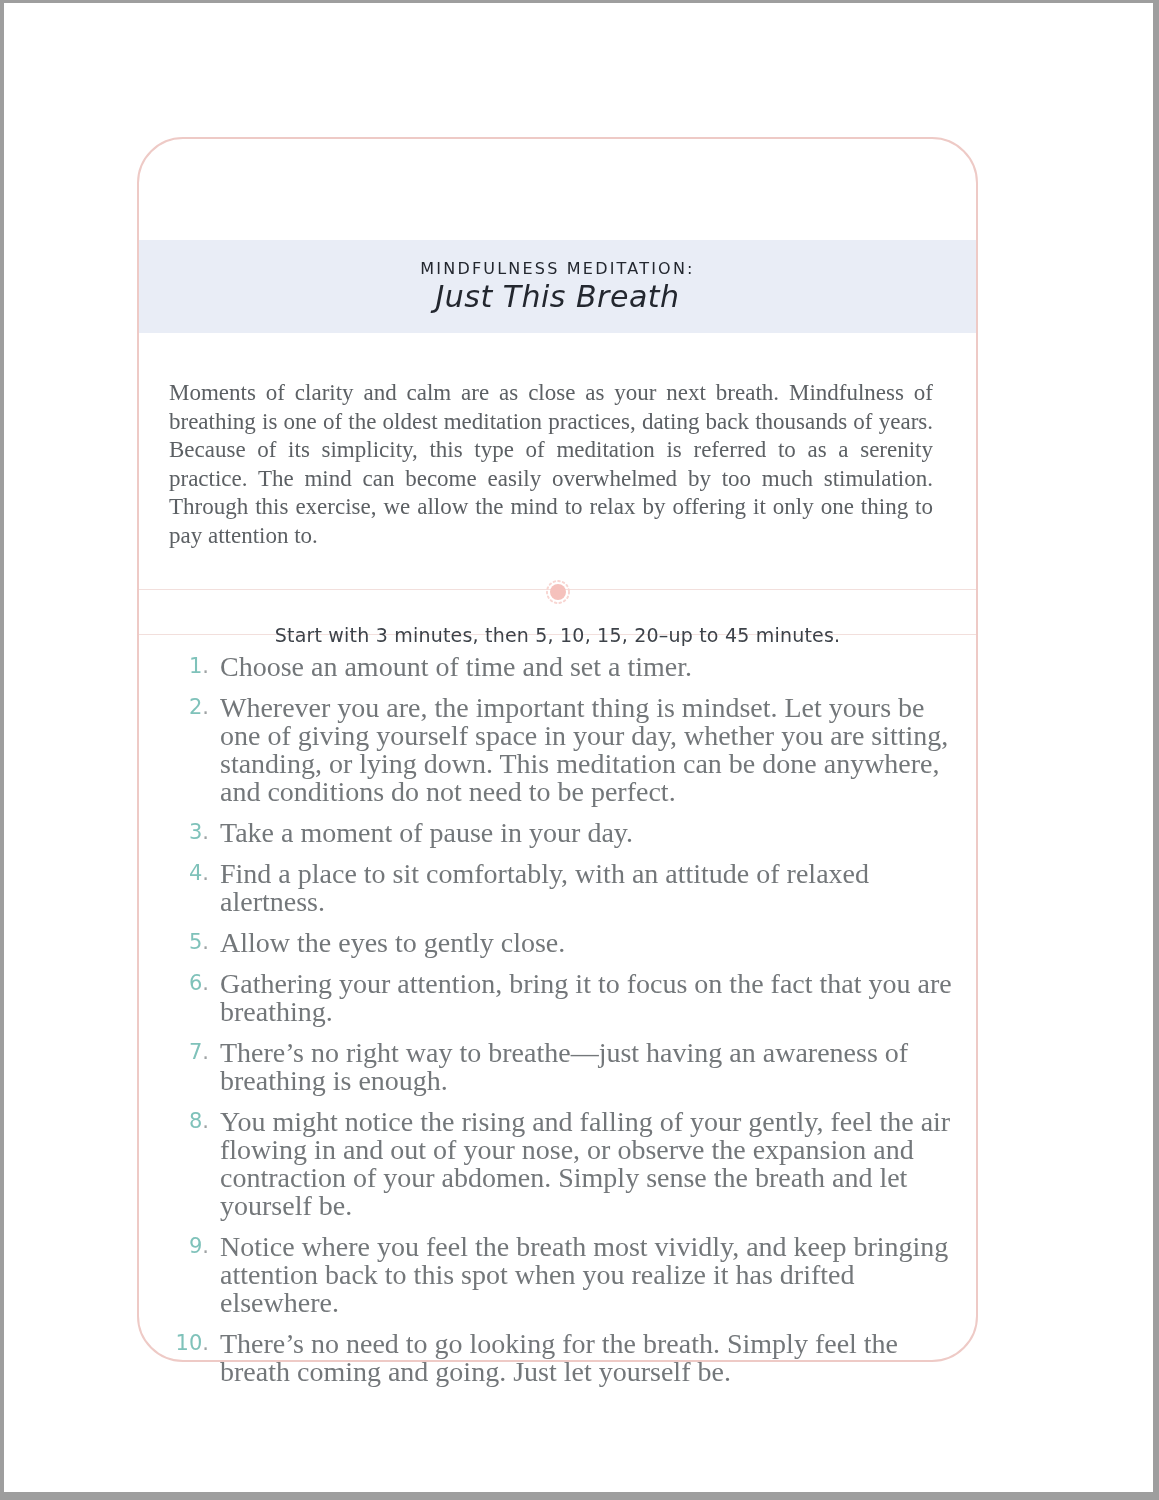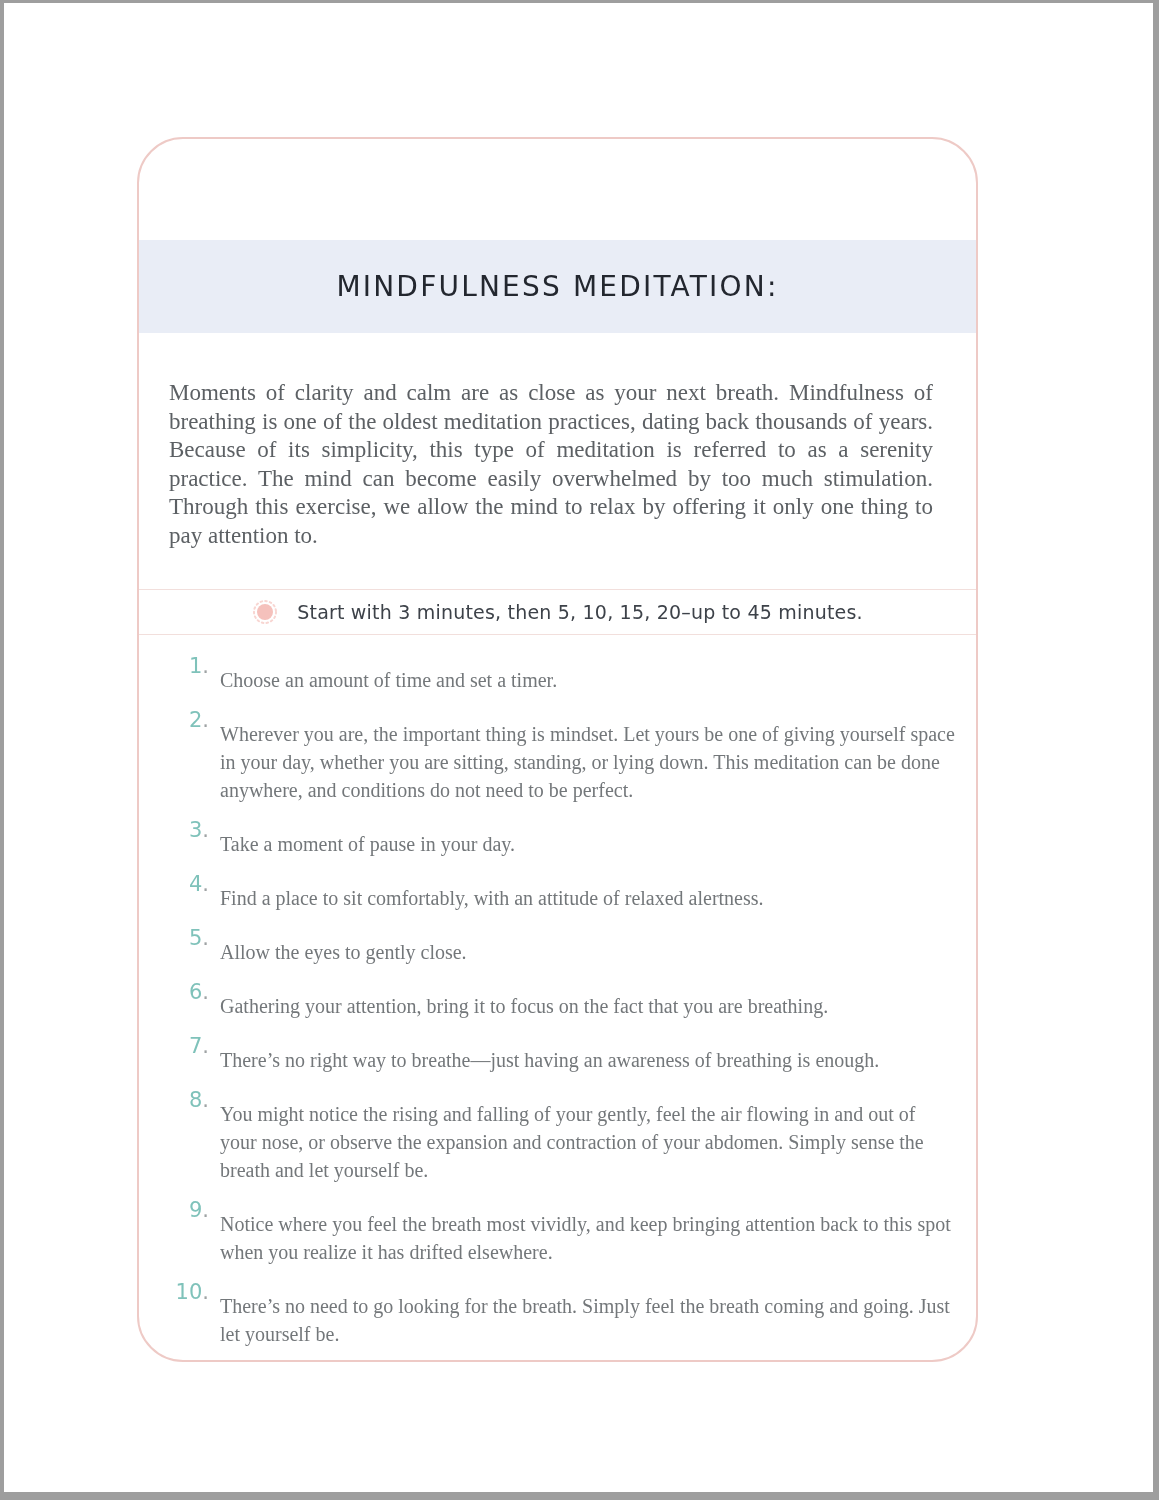--- a/index.html
+++ b/index.html
@@ -21,49 +21,50 @@
        font-family:"DejaVu Sans", sans-serif;}
   .page{position:relative;width:1159px;height:1500px;box-sizing:border-box;
         background:#ffffff;border-style:solid;border-color:var(--frame-gray);
         border-width:3px 6px 8px 4px;}
   .card{position:absolute;left:133px;top:134px;width:841px;height:1225px;
         box-sizing:border-box;border:2px solid var(--card-border);
         border-radius:46px;background:#ffffff;}
   .band{position:absolute;left:0;right:0;top:101px;height:93px;
         background:var(--band-bg);display:flex;flex-direction:column;
         align-items:center;justify-content:center;gap:5px;}
-  .eyebrow{font-size:28px;letter-spacing:2.2px;color:var(--heading);
+  .eyebrow{font-size:16px;letter-spacing:2.2px;color:var(--heading);
            font-weight:400;line-height:1;text-align:center;}
   .band-title{font-size:30px;font-style:italic;color:var(--heading);
               line-height:1;letter-spacing:0.5px;}
   .intro{position:absolute;left:30px;right:43px;top:240px;
          font-family:"Liberation Serif", serif;font-size:23px;line-height:28.5px;
          color:var(--intro-text);text-align:justify;}
   .tip-bar{position:absolute;left:0;right:0;top:450px;height:44px;
            border-top:1px solid var(--rule);border-bottom:1px solid var(--rule);
-           display:flex;align-items:center;justify-content:center;gap:19px;}
+           display:flex;align-items:center;justify-content:center;gap:19px;flex-direction:column;}
   .tip-text{font-size:19px;color:var(--tip-text);letter-spacing:0.2px;}
   .sun{width:26px;height:26px;flex:0 0 auto;display:block;}
   .steps{position:absolute;left:24px;right:20px;top:514px;}
   .step{display:flex;margin-bottom:13px;}
   .step-num{flex:0 0 46px;text-align:right;margin-right:11px;
             font-size:21px;line-height:27px;color:var(--step-num);
             font-weight:400;white-space:nowrap;}
   .step-num .period{color:var(--step-period);}
-  .step-text{flex:1;font-family:"Liberation Serif", serif;font-size:20px;
-             line-height:28px;color:var(--step-text);margin-top:13px;}
+  .step-text{flex:1;font-family:"Liberation Serif", serif;font-size:28px;
+             line-height:28px;color:var(--step-text);}
 </style>
 </head>
 <body>
 
 <div class="page">
   <div class="card">
 
     <div class="band">
       <div class="eyebrow">MINDFULNESS MEDITATION:</div>
+      <div class="band-title">Just This Breath</div>
     </div>
 
     <div class="intro">Moments of clarity and calm are as close as your next breath. Mindfulness of breathing is one of the oldest meditation practices, dating back thousands of years. Because of its simplicity, this type of meditation is referred to as a serenity practice. The mind can become easily overwhelmed by too much stimulation. Through this exercise, we allow the mind to relax by offering it only one thing to pay attention to.</div>
 
     <div class="tip-bar">
       <svg class="sun" viewBox="0 0 26 26" aria-hidden="true">
         <circle cx="13" cy="13" r="11" fill="none" stroke="var(--sun-rays)" stroke-width="2" stroke-dasharray="1.6 3.1" stroke-linecap="round"></circle>
         <circle cx="13" cy="13" r="8" fill="var(--sun-fill)"></circle>
       </svg>
       <span class="tip-text">Start with 3 minutes, then 5, 10, 15, 20–up to 45 minutes.</span>

